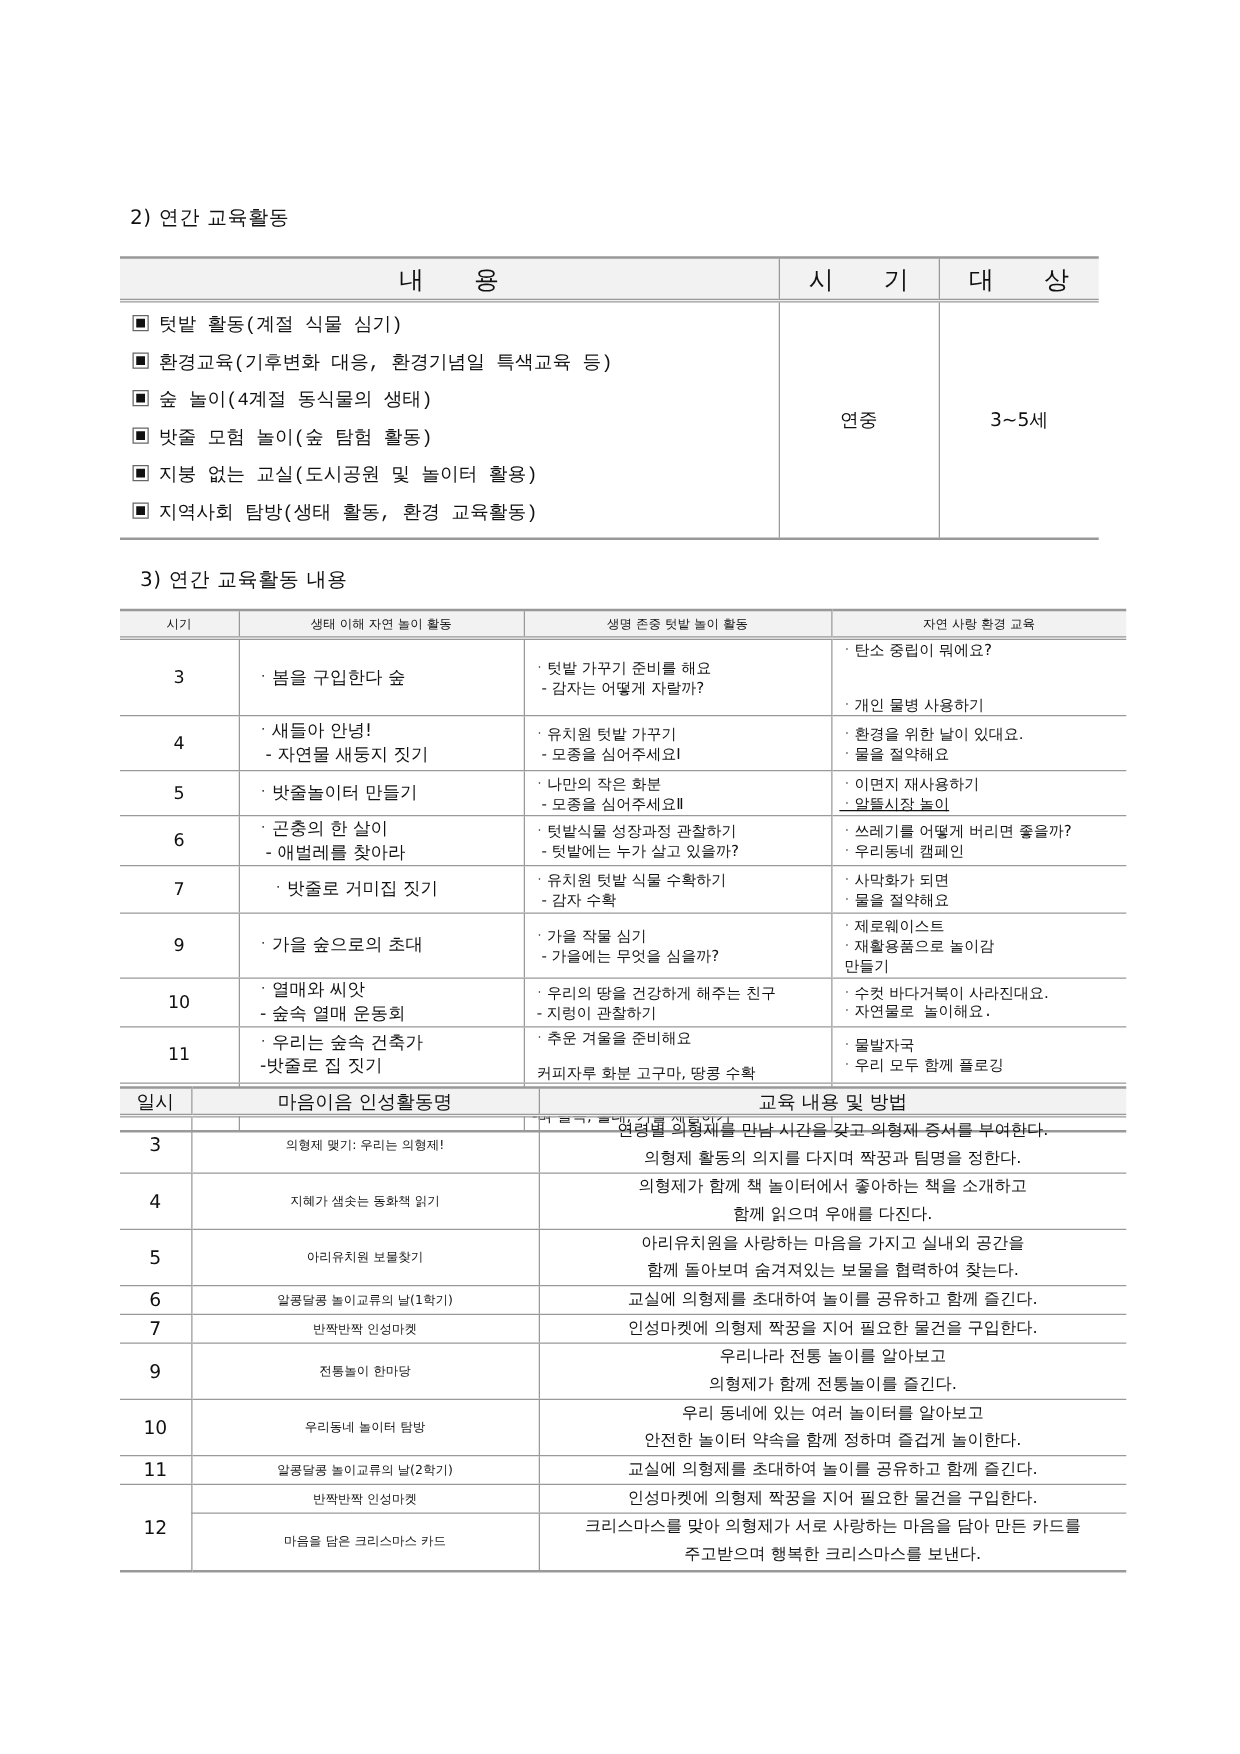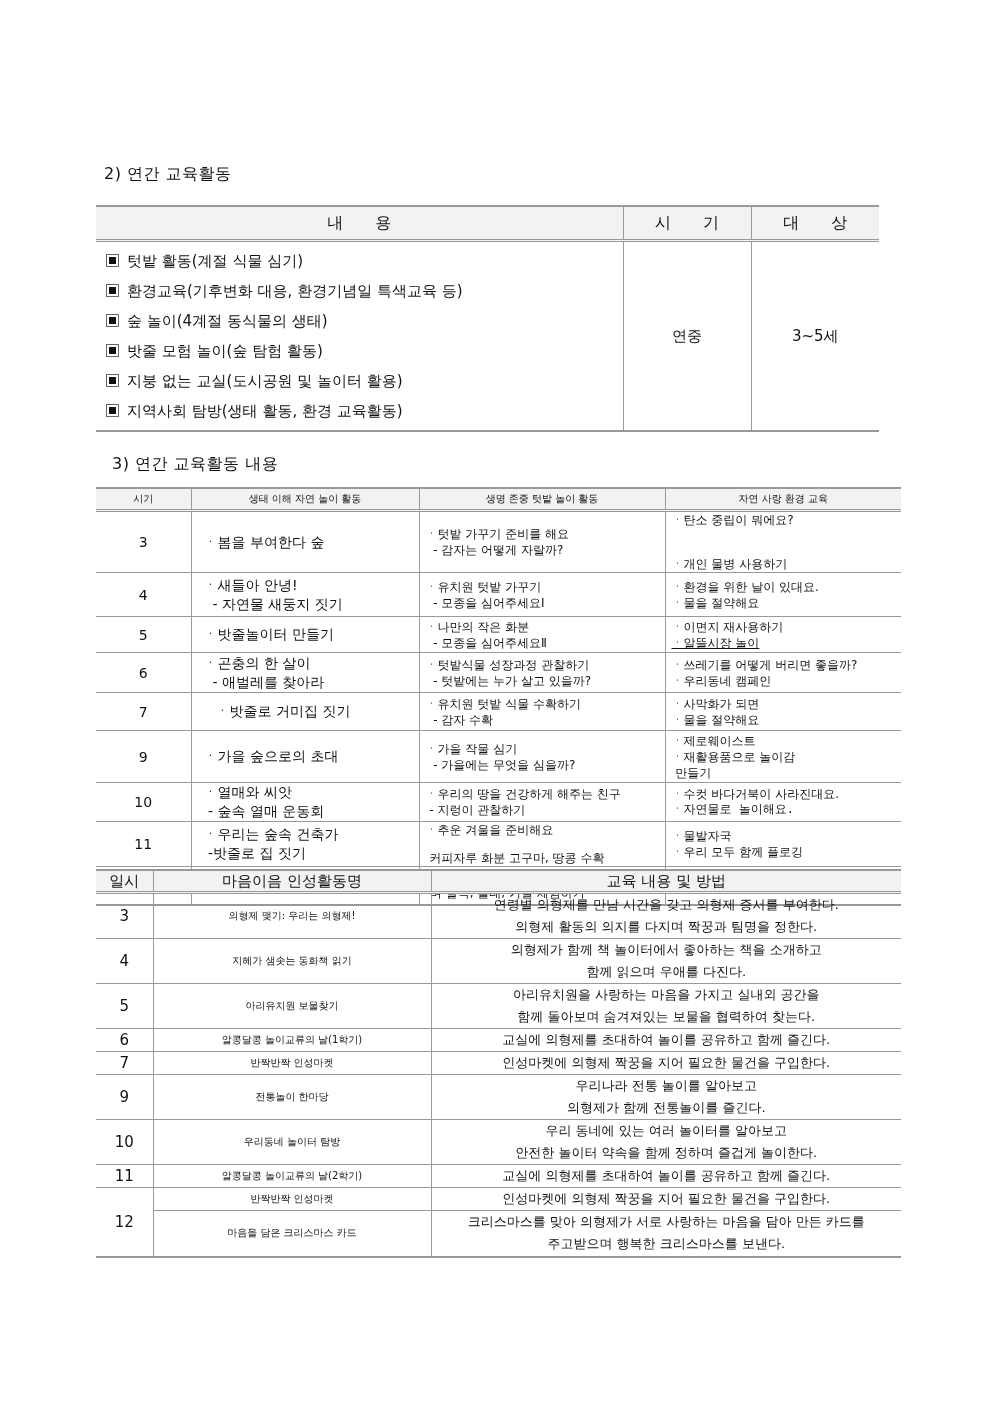--- a/index.html
+++ b/index.html
@@ -5,25 +5,25 @@
   html, body { margin:0; padding:0; background:#ffffff; }
   body { width:992px; height:1403px; position:relative; font-family:"DejaVu Sans", sans-serif; color:#111; }
   .h2 { position:absolute; left:104px; top:164px; font-size:16px; letter-spacing:0.5px; }
   .h3 { position:absolute; left:112px; top:454px; font-size:16px; letter-spacing:0.5px; }
 
   table { border-collapse:collapse; position:absolute; table-layout:fixed; }
   td, th { font-weight:normal; }
 
   
   #t1 { left:96px; top:205px; width:783px; }
-  #t1 th { background:#f2f2f2; height:30px; font-size:16px; border-top:2px solid #999; border-bottom:3px double #999; border-left:1px solid #999; }
+  #t1 th { background:#f2f2f2; height:30px; font-size:20px; border-top:2px solid #999; border-bottom:3px double #999; border-left:1px solid #999; }
   #t1 th:first-child { border-left:none; }
   #t1 td { border-left:1px solid #999; border-bottom:2px solid #999; font-size:15px; text-align:center; vertical-align:middle; }
   #t1 td.list { border-left:none; text-align:left; padding:4px 10px; }
-  .item { height:30px; line-height:30px; white-space:nowrap; }
+  .item { height:30px; line-height:30px; white-space:nowrap;font-family:Liberation Mono, monospace; }
   .box { display:inline-block; width:11px; height:11px; border:1px solid #666; background:#fff; position:relative; margin-right:8px; vertical-align:-1px; }
   .box::after { content:""; position:absolute; left:2px; top:2px; width:7px; height:7px; background:#111; }
 
   
   #t2 { left:96px; top:487px; width:805px; font-size:12px; }
   #t2 th { background:#f2f2f2; height:20px; font-size:10px; border-top:2px solid #999; border-bottom:3px double #999; border-left:1px solid #999; padding:0; }
   #t2 th:first-child { border-left:none; }
   #t2 td { border-left:1px solid #999; border-bottom:1px solid #999; vertical-align:middle; padding:0 6px; line-height:16px; }
   #t2 td.m { border-left:none; text-align:center; font-size:14px; }
   #t2 td.c2 { font-size:14px; line-height:19px; padding-left:12px; }
@@ -88,21 +88,21 @@
       <th>시기</th>
       <th>생태 이해 자연 놀이 활동</th>
       <th>생명 존중 텃밭 놀이 활동</th>
       <th>자연 사랑 환경 교육</th>
     </tr>
   </thead>
   <tbody id="t2body">
       <tr style="height: 36px;">
         <td class="m">3</td>
         <td class="c2">
-          <div style="white-space: pre;">ㆍ봄을 부여한다 숲</div>
+          <div style="white-space: pre;">ㆍ봄을 구입한다 숲</div>
         </td>
         <td>
           <div style="white-space: pre;">ㆍ텃밭 가꾸기 준비를 해요</div>
           <div style="white-space: pre;">  - 감자는 어떻게 자랄까?</div>
         </td>
         <td>
           <div style="white-space: pre;">ㆍ탄소 중립이 뭐에요?</div>
           <div style="white-space: pre; margin-top: 28px;">ㆍ개인 물병 사용하기</div>
         </td>
       </tr>

